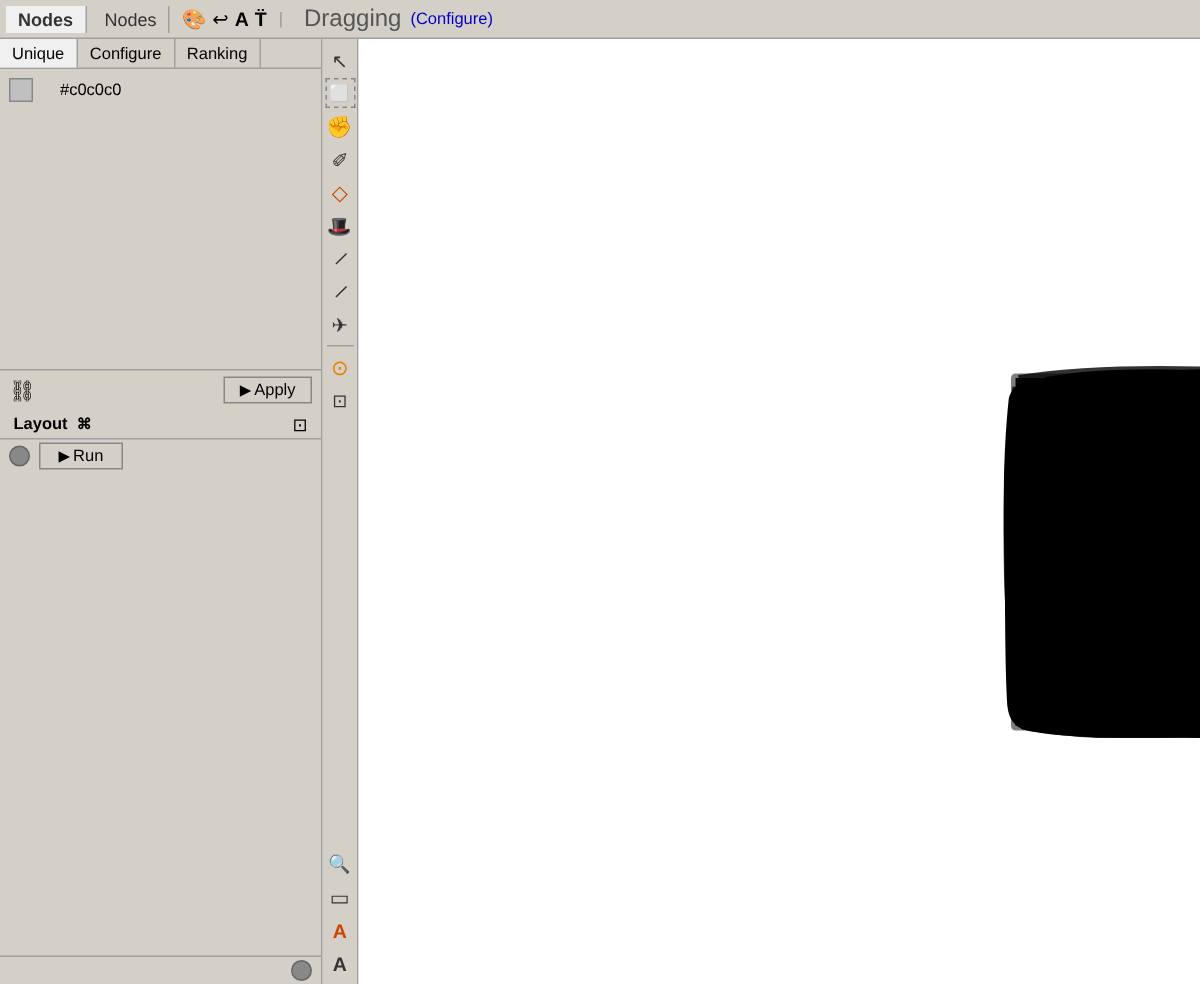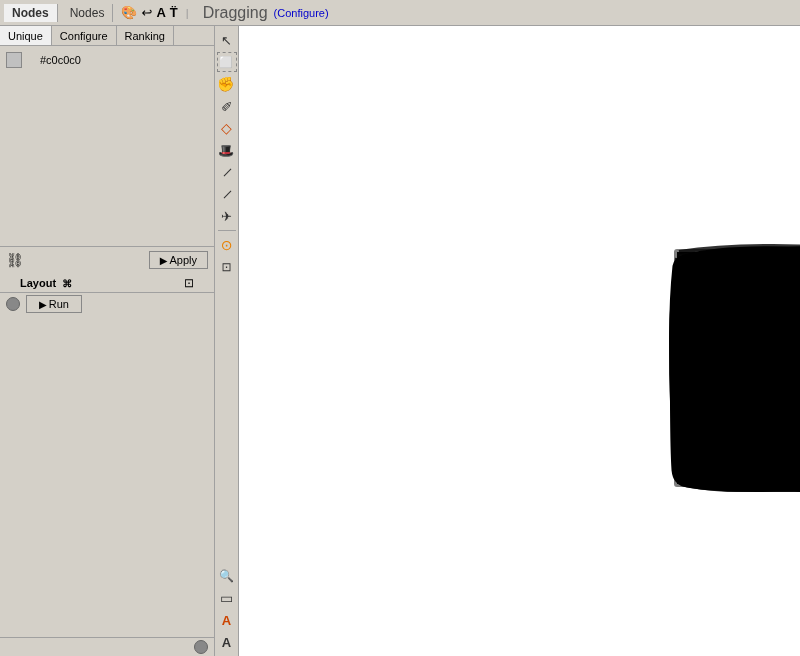--- a/index.html
+++ b/index.html
@@ -36,21 +36,21 @@
     .color-list-area { flex: 1; background: #d4d0c8; padding: 4px; min-height: 60px; max-height: 200px; overflow-y: auto; }
     .color-entry { display: flex; align-items: center; gap: 18px; padding: 2px; }
     .color-swatch { width: 16px; height: 16px; border: 1px solid #888; }
     .color-label { font-size: 11px; }
 
     
     .apply-row { display: flex; align-items: center; justify-content: flex-end; padding: 4px 6px; border-top: 1px solid #a0a0a0; gap: 6px; background: #d4d0c8; }
     .apply-row-left { display: flex; align-items: center; gap: 4px; flex: 1; }
     .apply-btn { background: #d4d0c8; border: 1px solid #888; padding: 2px 10px; cursor: pointer; font-size: 11px; display: flex; align-items: center; gap: 2px; }
     .link-icon { font-size: 14px; cursor: pointer; }
-    .layout-header { display: flex; align-items: center; justify-content: space-between; height: 20px; padding: 2px 20px; background: #d4d0c8; border-bottom: 1px solid #a0a0a0; cursor: pointer; }
+    .layout-header { display: flex; align-items: center; justify-content: space-between; height: 20px; padding: 2px 9px; background: #d4d0c8; border-bottom: 1px solid #a0a0a0; cursor: pointer; }
     .layout-header-label { font-size: 11px; font-weight: bold; }
     .layout-header-icons { display: flex; gap: 2px; }
     .layout-dropdown-row { display: flex; align-items: center; padding: 4px 6px; gap: 4px; }
     .layout-select { flex: 1; background: #2b5db8; color: white; border: 1px solid #666; font-size: 11px; padding: 2px 4px; cursor: pointer; }
     .run-row { display: flex; align-items: center; padding: 2px 6px 4px; gap: 6px; }
     .run-dot { width: 14px; height: 14px; border-radius: 50%; background: #888; border: 1px solid #666; }
     .run-btn { background: #d4d0c8; border: 1px solid #888; padding: 2px 12px; cursor: pointer; font-size: 11px; display: flex; align-items: center; gap: 2px; }
     .props-area { display: flex; align-items: center; justify-content: center; min-height: 80px; padding: 8px; color: #555; font-size: 11px; }
 
     

